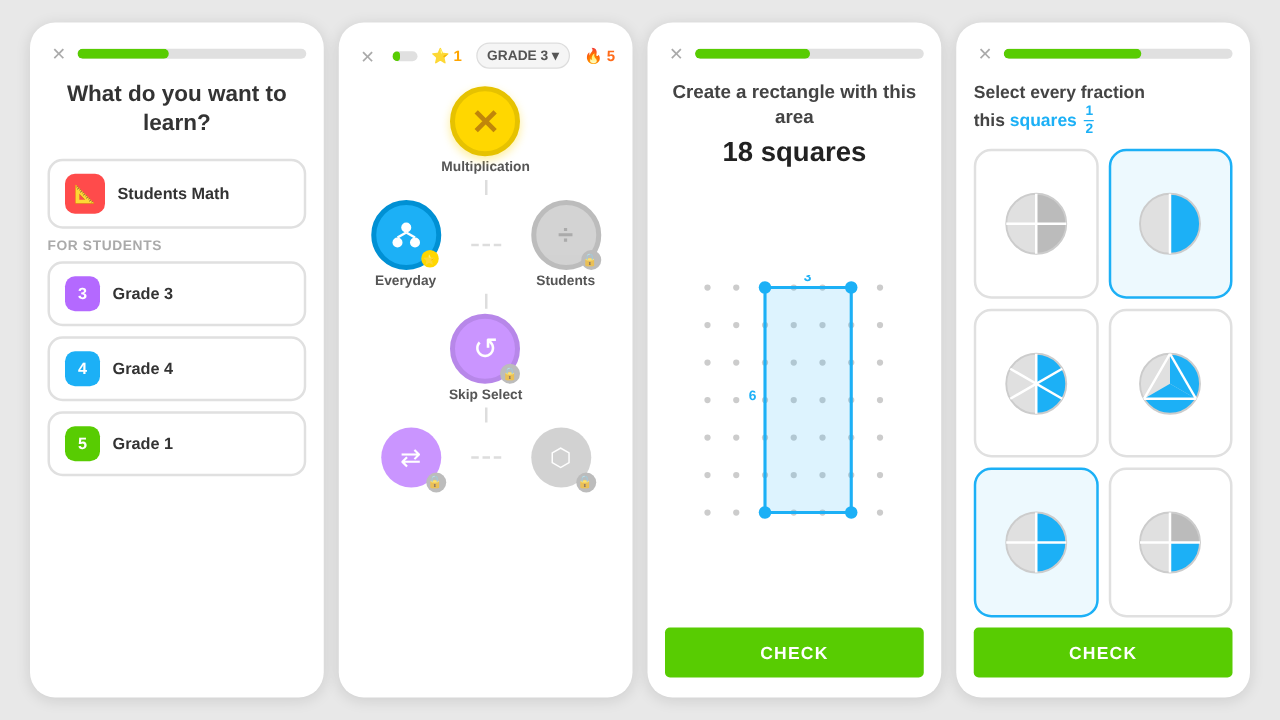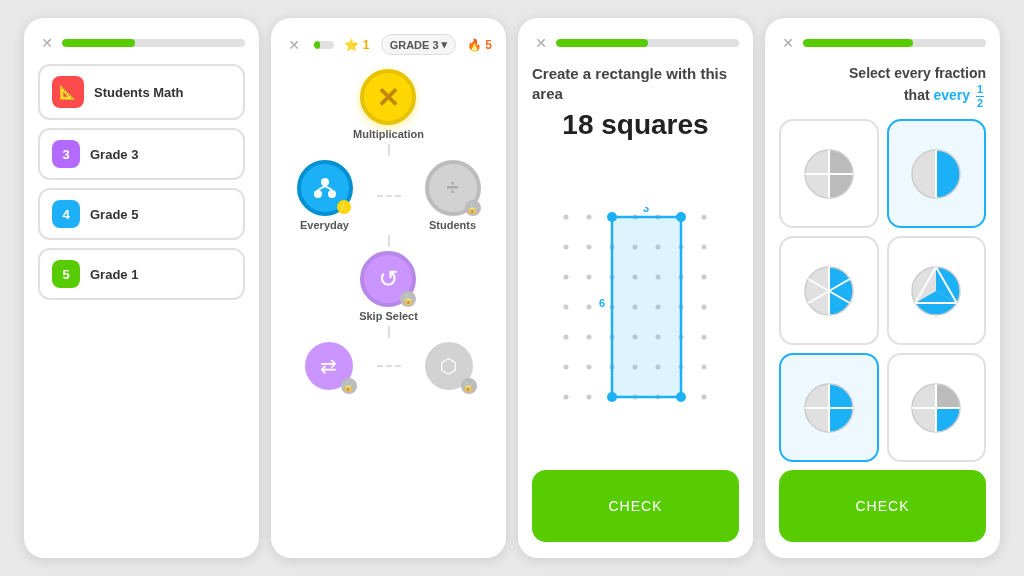--- a/index.html
+++ b/index.html
@@ -215,57 +215,58 @@
       width: 2px;
       height: 12px;
       border-left: 2px dashed #ddd;
       margin: 0 auto;
     }
 
     
     .card3-title {
       font-size: 15px;
       font-weight: 600;
+      text-align: center;
       color: #444;
       margin-bottom: 6px;
       line-height: 1.3;
     }
     .card3-area {
-      font-size: 28px;
+      font-size: 22px;
       font-weight: 800;
       text-align: center;
       color: #222;
       margin-bottom: 10px;
     }
     .grid-container {
       flex: 1;
       display: flex;
       align-items: center;
       justify-content: center;
       position: relative;
     }
     .check-btn {
       background: #58cc02;
       color: #fff;
       font-size: 14px;
-      font-weight: 400;
+      font-weight: 700;
       border: none;
-      border-radius: 14px;
-      padding: 28px;
+      border-radius: 4px;
+      padding: 12px;
       cursor: pointer;
       letter-spacing: 1px;
       text-align: center;
       margin-top: 8px;
     }
 
     
     .card4-title {
       font-size: 14px;
       font-weight: 600;
-      text-align: right;
+      text-align: left;
       color: #444;
       margin-bottom: 10px;
       line-height: 1.4;
     }
     .card4-title .equals-text {
       color: #1cb0f6;
       font-weight: 700;
     }
     .fraction-half {
       display: inline-flex;
@@ -312,33 +313,35 @@
 <body>
 
 <div class="phone-card">
   <div class="top-bar">
     <span class="close-btn">✕</span>
     <div class="progress-bar-track">
       <div class="progress-bar-fill" style="width:40%"></div>
     </div>
   </div>
 
+  <div class="card1-title">What do you want to learn?</div>
 
   <div class="option-item">
     <div class="option-icon" style="background:#ff4b4b; color:white; font-size:14px;">📐</div>
     <span class="option-label">Students Math</span>
   </div>
 
+  <div class="section-label">For Students</div>
   <div class="option-item">
     <div class="grade-badge" style="background:#b469ff;">3</div>
     <span class="option-label">Grade 3</span>
   </div>
   <div class="option-item">
     <div class="grade-badge" style="background:#1cb0f6;">4</div>
-    <span class="option-label">Grade 5</span>
+    <span class="option-label">Grade 4</span>
   </div>
   <div class="option-item">
     <div class="grade-badge" style="background:#58cc02;">5</div>
     <span class="option-label">Grade 1</span>
   </div>
 </div>
 
 <div class="phone-card">
   <div class="card2-top-bar">
     <span class="close-btn">✕</span>
@@ -519,22 +522,22 @@
 <div class="phone-card">
   <div class="top-bar">
     <span class="close-btn">✕</span>
     <div class="progress-bar-track">
       <div class="progress-bar-fill" style="width:60%"></div>
     </div>
   </div>
 
   <div class="card4-title">
     <span>Select every fraction</span><br>
-    <span>that </span>
-    <span class="equals-text">every </span>
+    <span>this </span>
+    <span class="equals-text">squares </span>
     <span class="fraction-half">
       <span>1</span>
       <div class="fraction-divider"></div>
       <span>2</span>
     </span>
   </div>
 
   <div class="pie-grid">
 
     <div class="pie-item">

